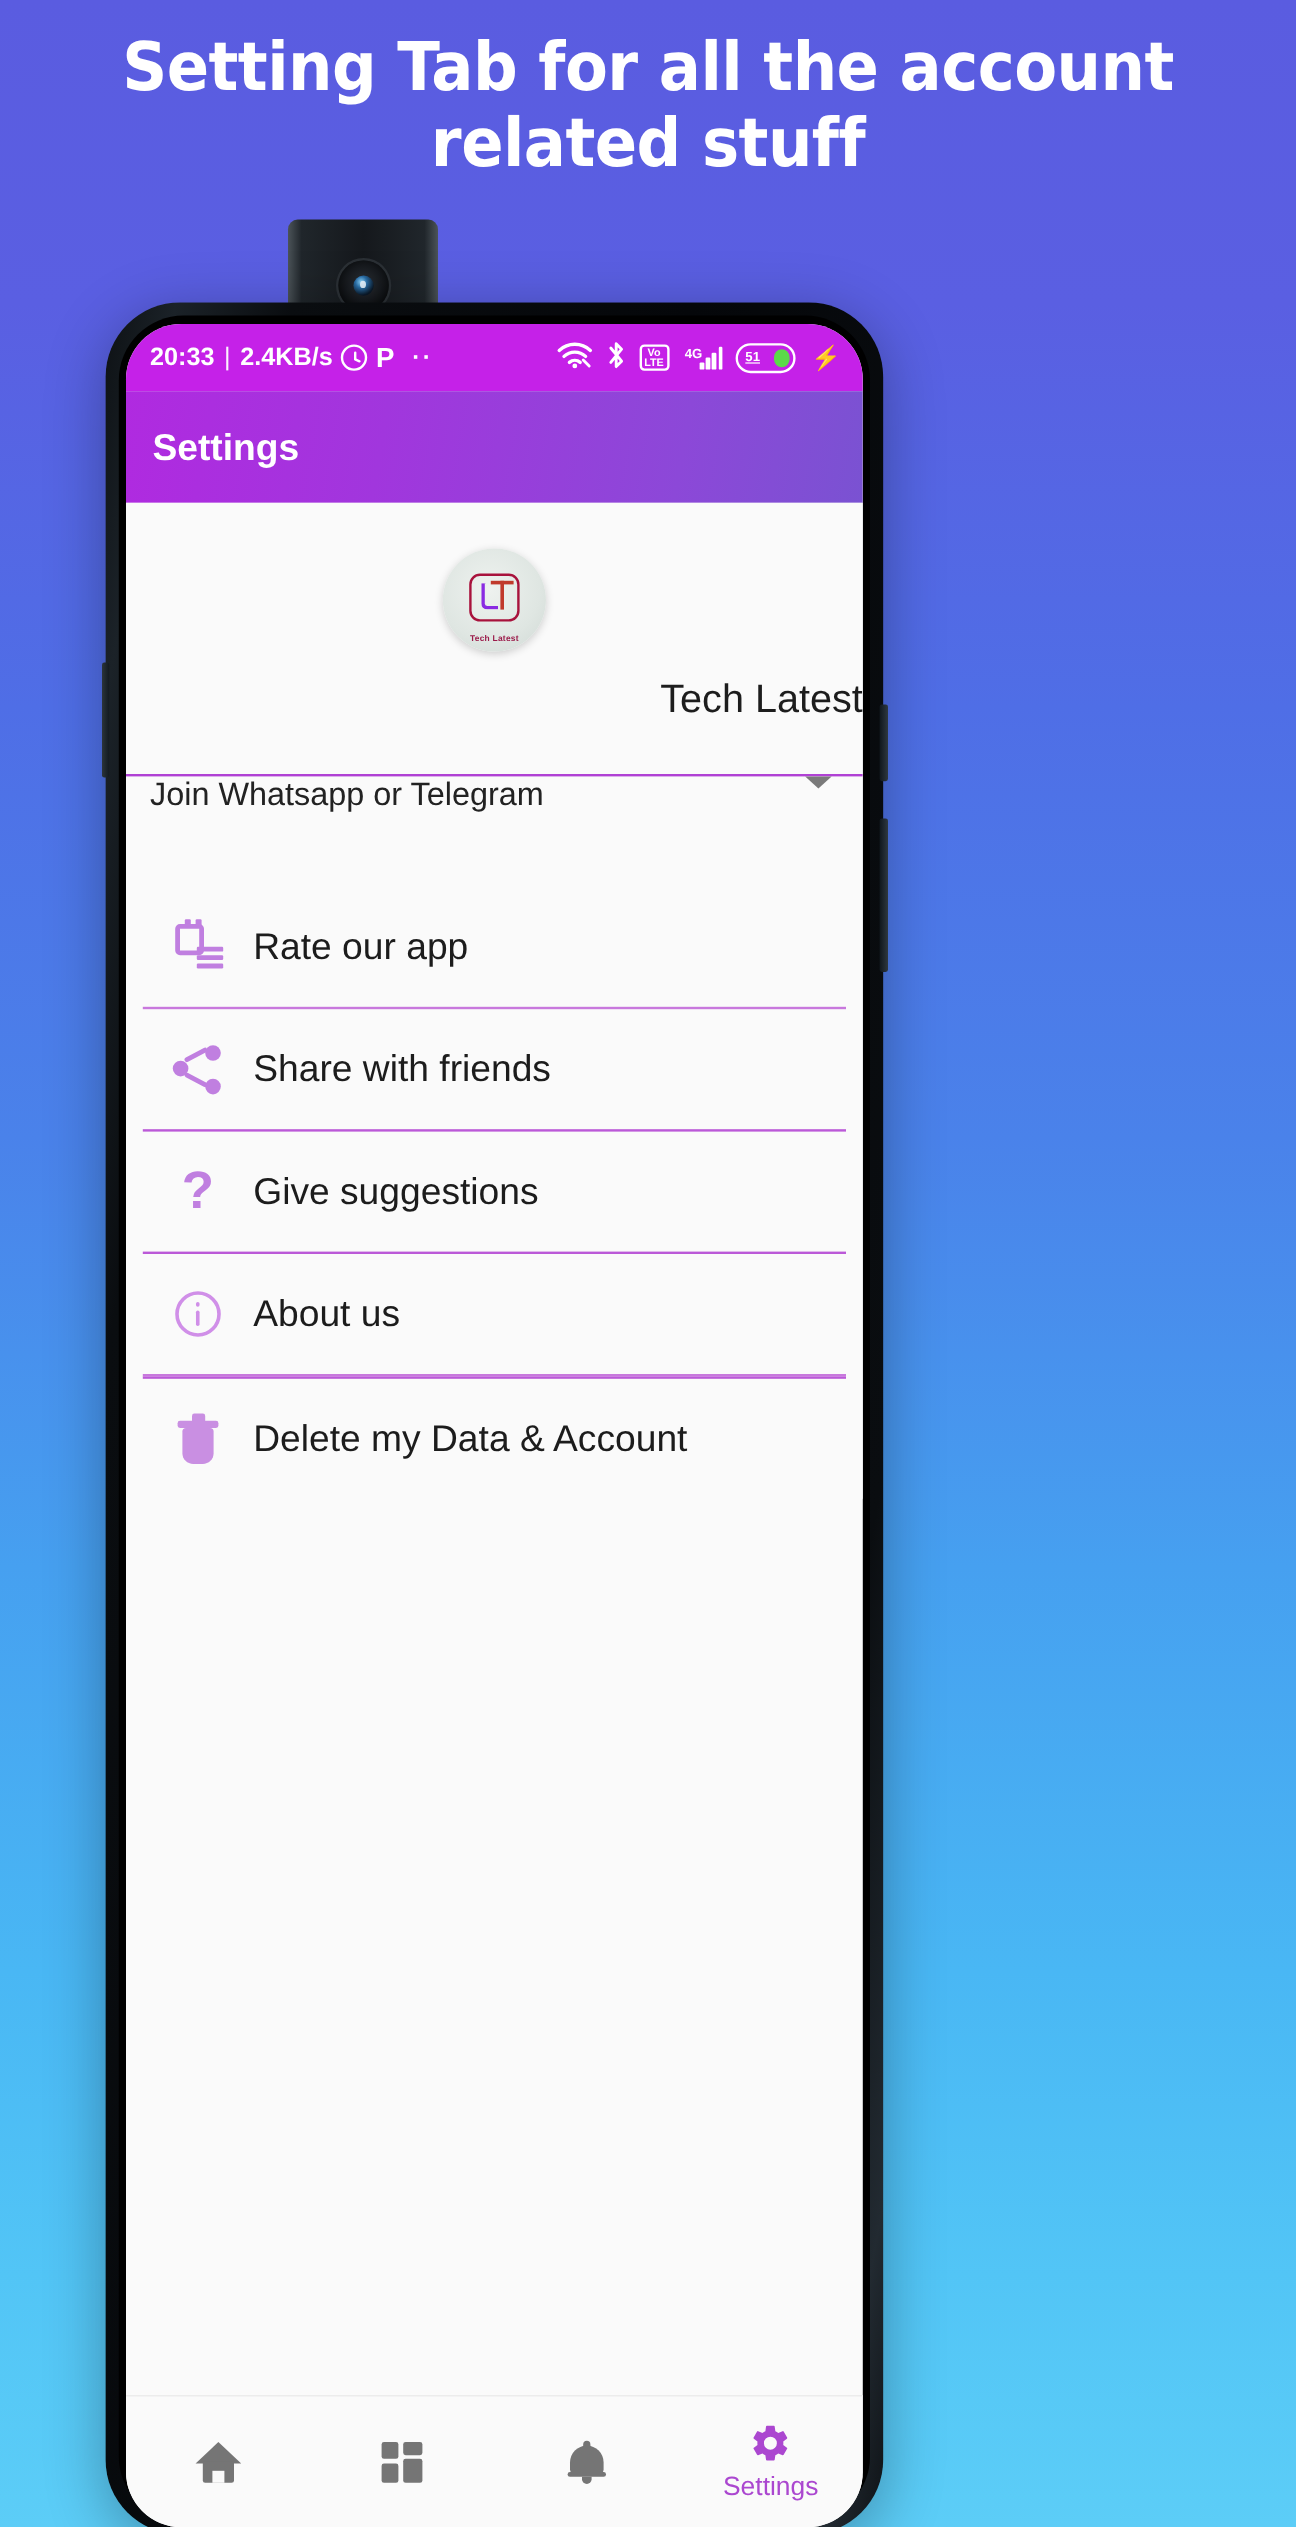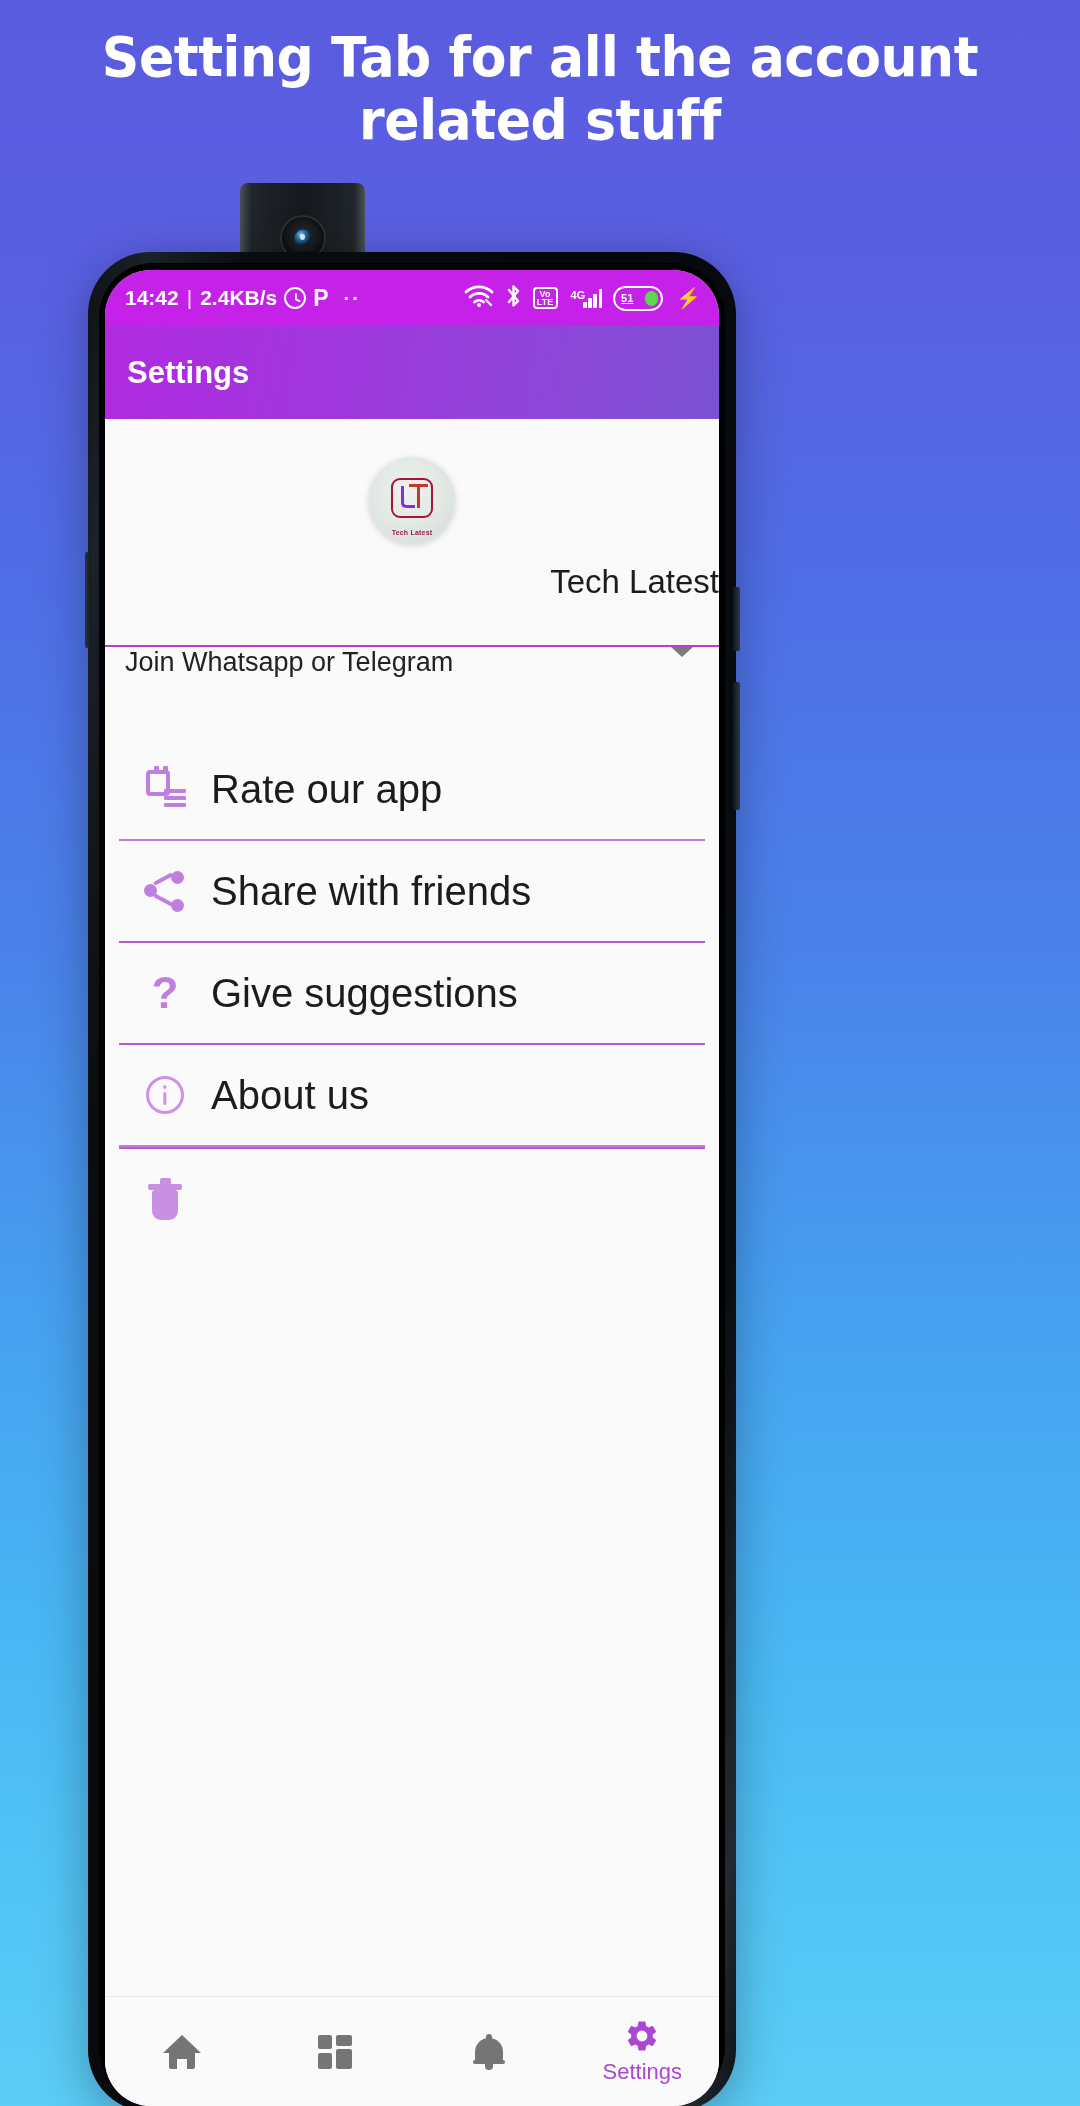--- a/index.html
+++ b/index.html
@@ -162,21 +162,21 @@
   }
 
   
   .list { }
   .row {
     height:100px; display:flex; align-items:center;
     padding-left:28px;
     position:relative;
   }
   .row .ico { width:64px; display:flex; align-items:center; justify-content:center; }
-  .row .lbl { font-size:40px; color:#1c1c1c; margin-left:14px; }
+  .row .lbl { font-size:31px; color:#1c1c1c; margin-left:14px; }
   .sep-line { height:2px; background:#bb59d8; margin-left:14px; margin-right:14px; }
   .sep-line.pale { background:#c878dd; }
 
   
   .ic-rate { position:relative; width:42px; height:42px; }
   .ic-rate .pad {
     position:absolute; left:2px; top:2px; width:24px; height:26px;
     border:4px solid #c07fe0; border-radius:4px;
   }
   .ic-rate .pad::before{content:"";position:absolute;left:4px;top:-8px;width:5px;height:6px;background:#c07fe0;border-radius:1px;}
@@ -262,21 +262,21 @@
 <div class="phone">
   <div class="bezel-inner"></div>
   <div class="btn-side btn-left"></div>
   <div class="btn-side btn-right1"></div>
   <div class="btn-side btn-right2"></div>
 
   <div class="screen">
 
     <div class="statusbar">
       <div class="sb-left">
-        <span>14:42</span>
+        <span>20:33</span>
         <span class="sep">|</span>
         <span>2.4KB/s</span>
         <span class="icon-alarm"></span>
         <span class="icon-p">P</span>
         <span class="icon-dots">··</span>
       </div>
       <div class="sb-spacer"></div>
       <div class="sb-right">
         <span>
           <svg width="30" height="22" viewBox="0 0 30 22">
@@ -386,20 +386,21 @@
         <div class="sep-line"></div>
 
         <div class="row">
           <span class="ico">
             <span class="ic-trash">
                 <span class="hand"></span>
                 <span class="lid"></span>
                 <span class="can"></span>
               </span>
           </span>
+          <span class="lbl">Delete my Data &amp; Account</span>
         </div>
 
       </div>
     </div>
 
     <div class="bottomnav">
       <div class="navitem">
         <span class="ic-home">
           <span class="roof"></span>
             <span class="base"></span>

